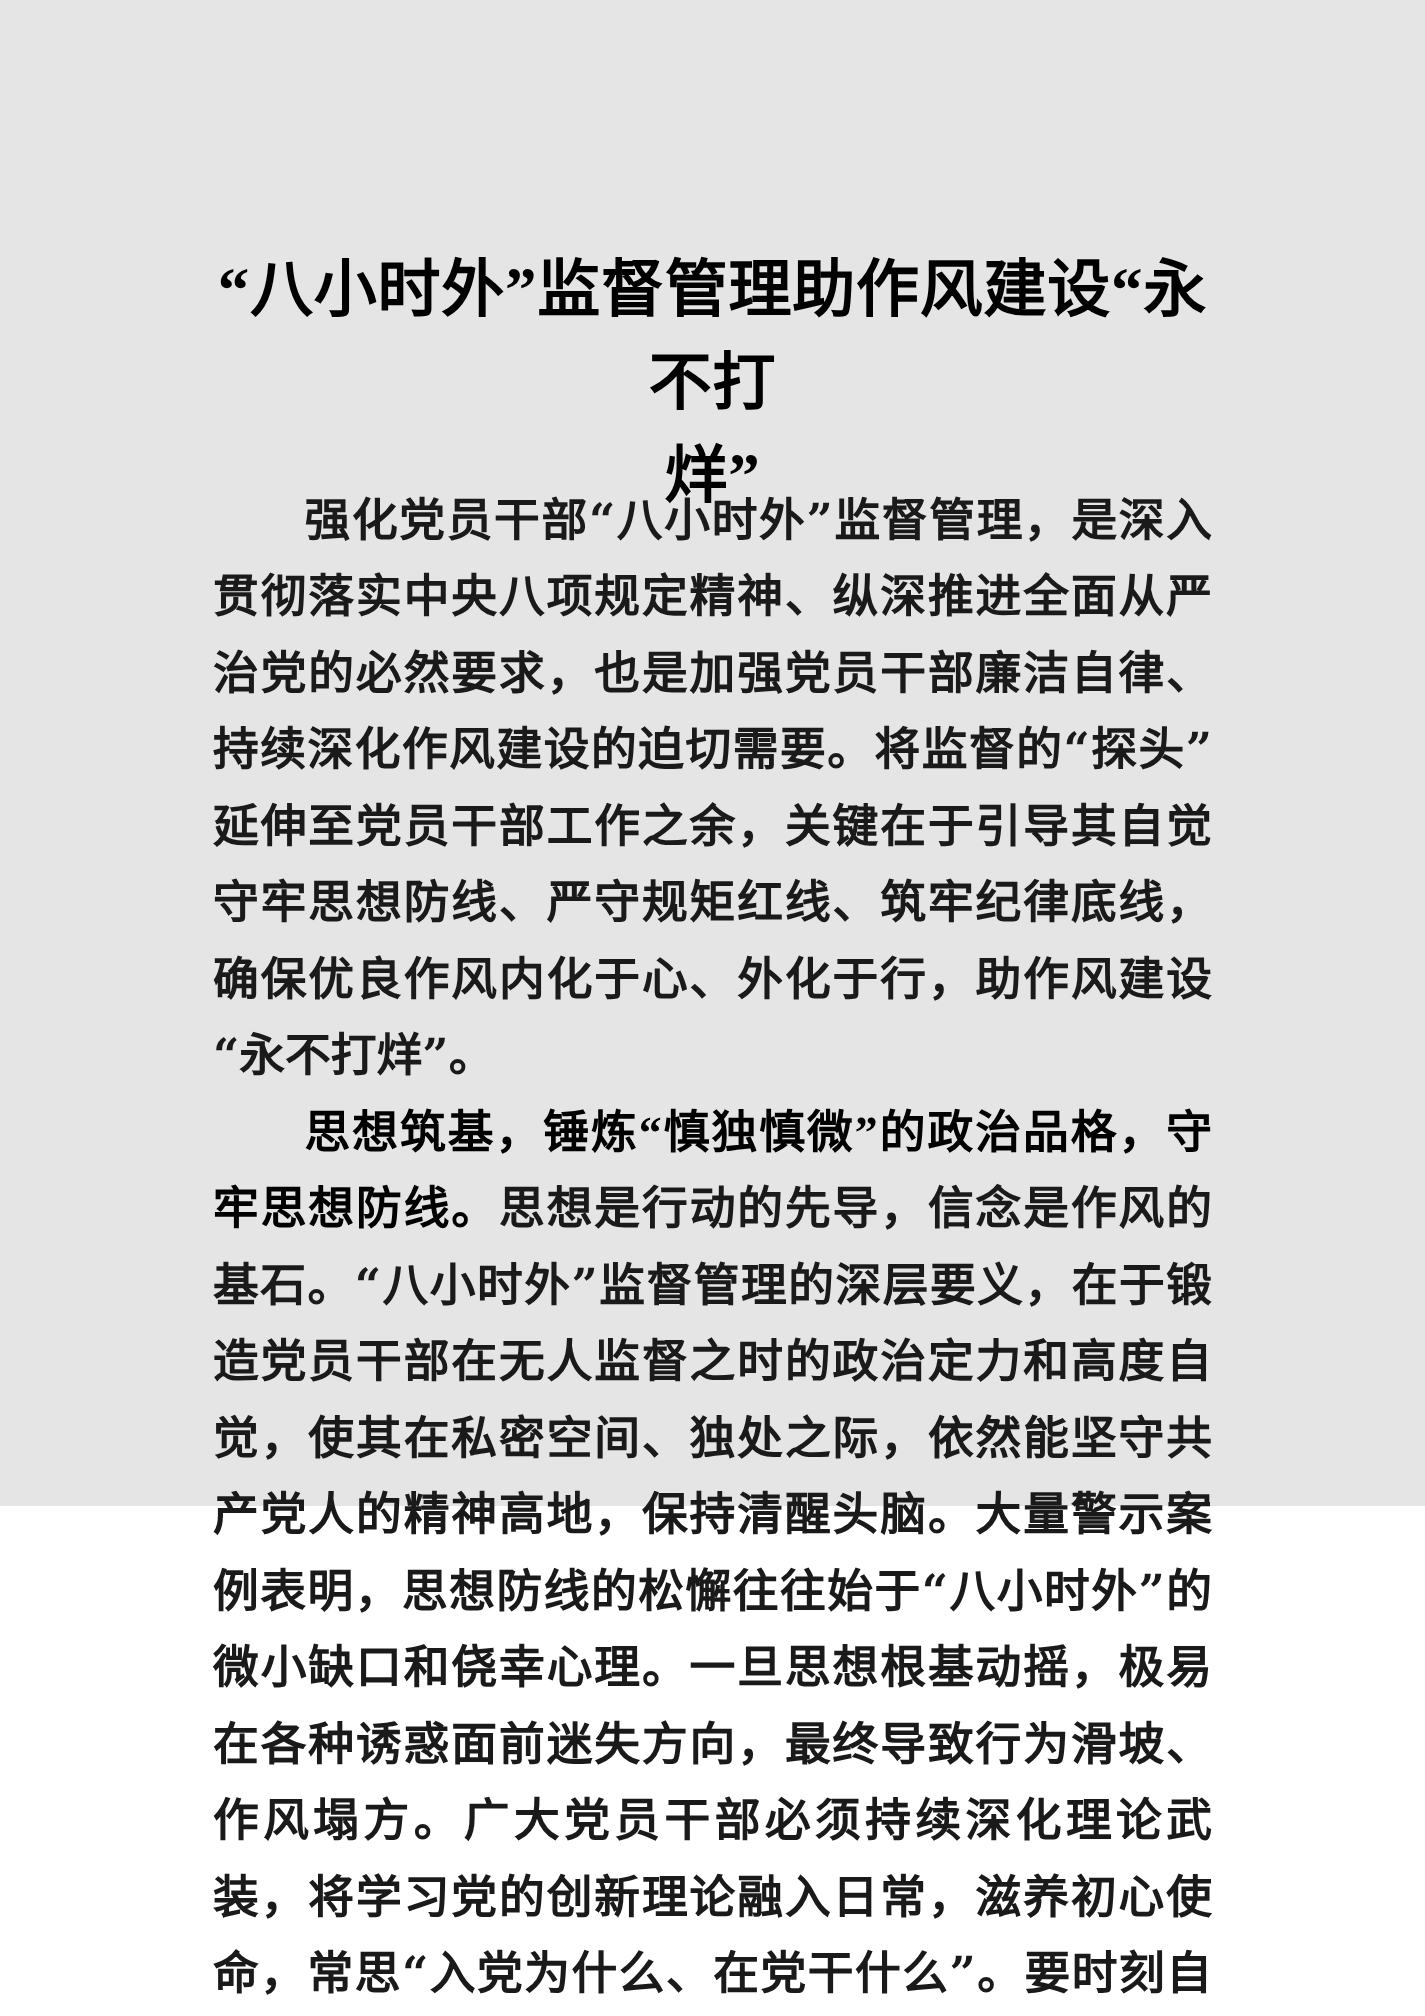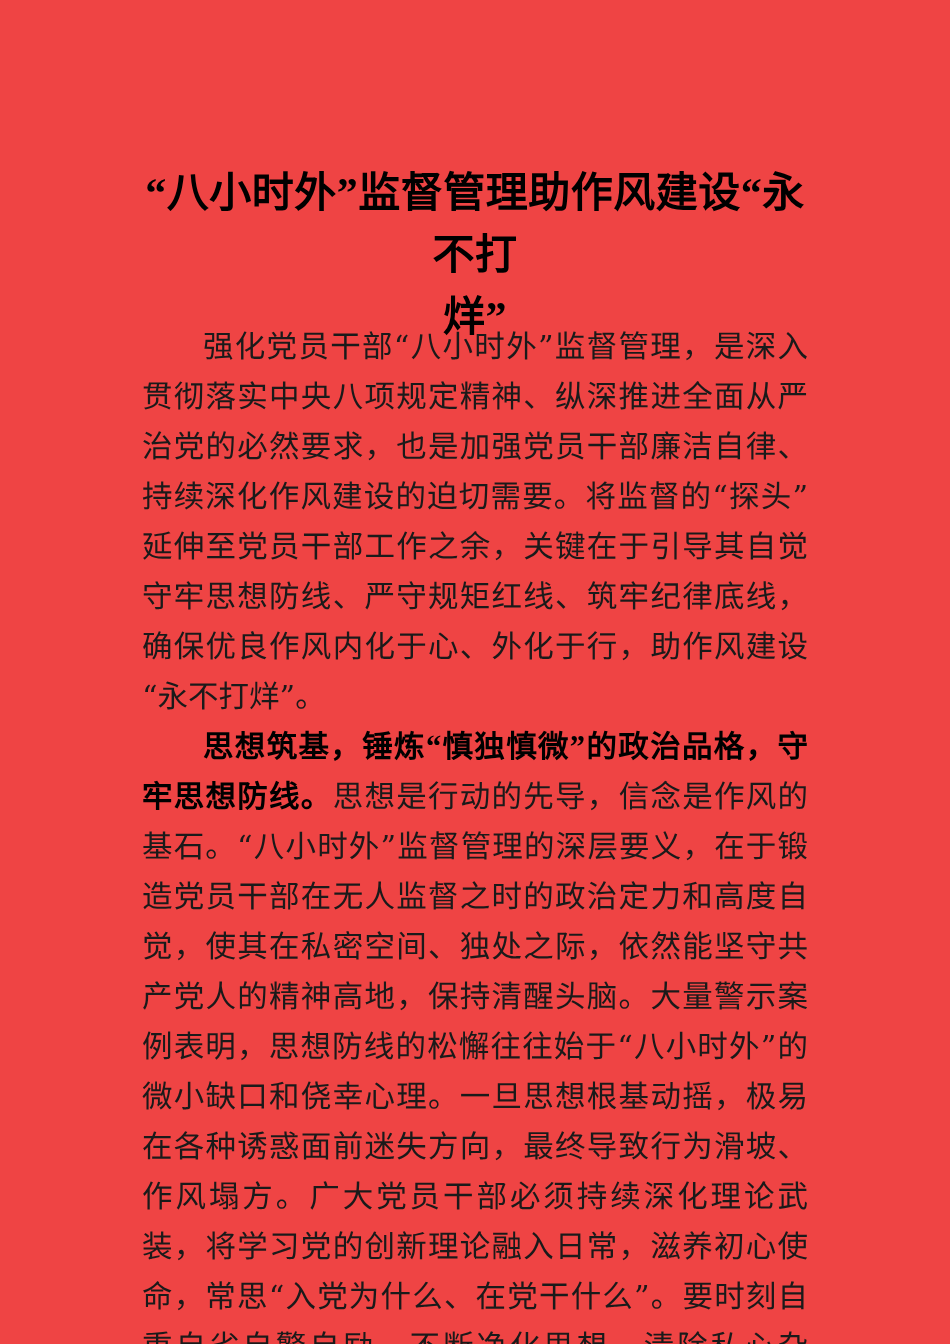--- a/index.html
+++ b/index.html
@@ -13,22 +13,22 @@
     height: 1344px;
     overflow: hidden;
     font-family: "Liberation Serif", "DejaVu Serif", serif;
     color: #000000;
     -webkit-font-smoothing: antialiased;
   }
 
   .page {
     position: relative;
     width: 950px;
-    height: 1344px;
-    background: #ef4444;
+    height: 1004px;
+    background: #e5e5e5;
     box-sizing: border-box;
     padding: 0;
   }
 
   .page-inner {
     position: absolute;
     left: 142px;
     top: 0;
     width: 666px;
   }
@@ -74,21 +74,21 @@
 
   p.para .lead {
     font-family: Liberation Serif, serif;
     font-weight: bold;
     color: #000000;
     letter-spacing: 0px;
   }
 
   p.para .run {
     font-family: "DejaVu Serif", "Liberation Serif", serif;
-    font-weight: normal;
+    font-weight: bold;
   }
 
   
   .kai {
     font-style: normal;
   }
 </style>
 </head>
 <body>
 

